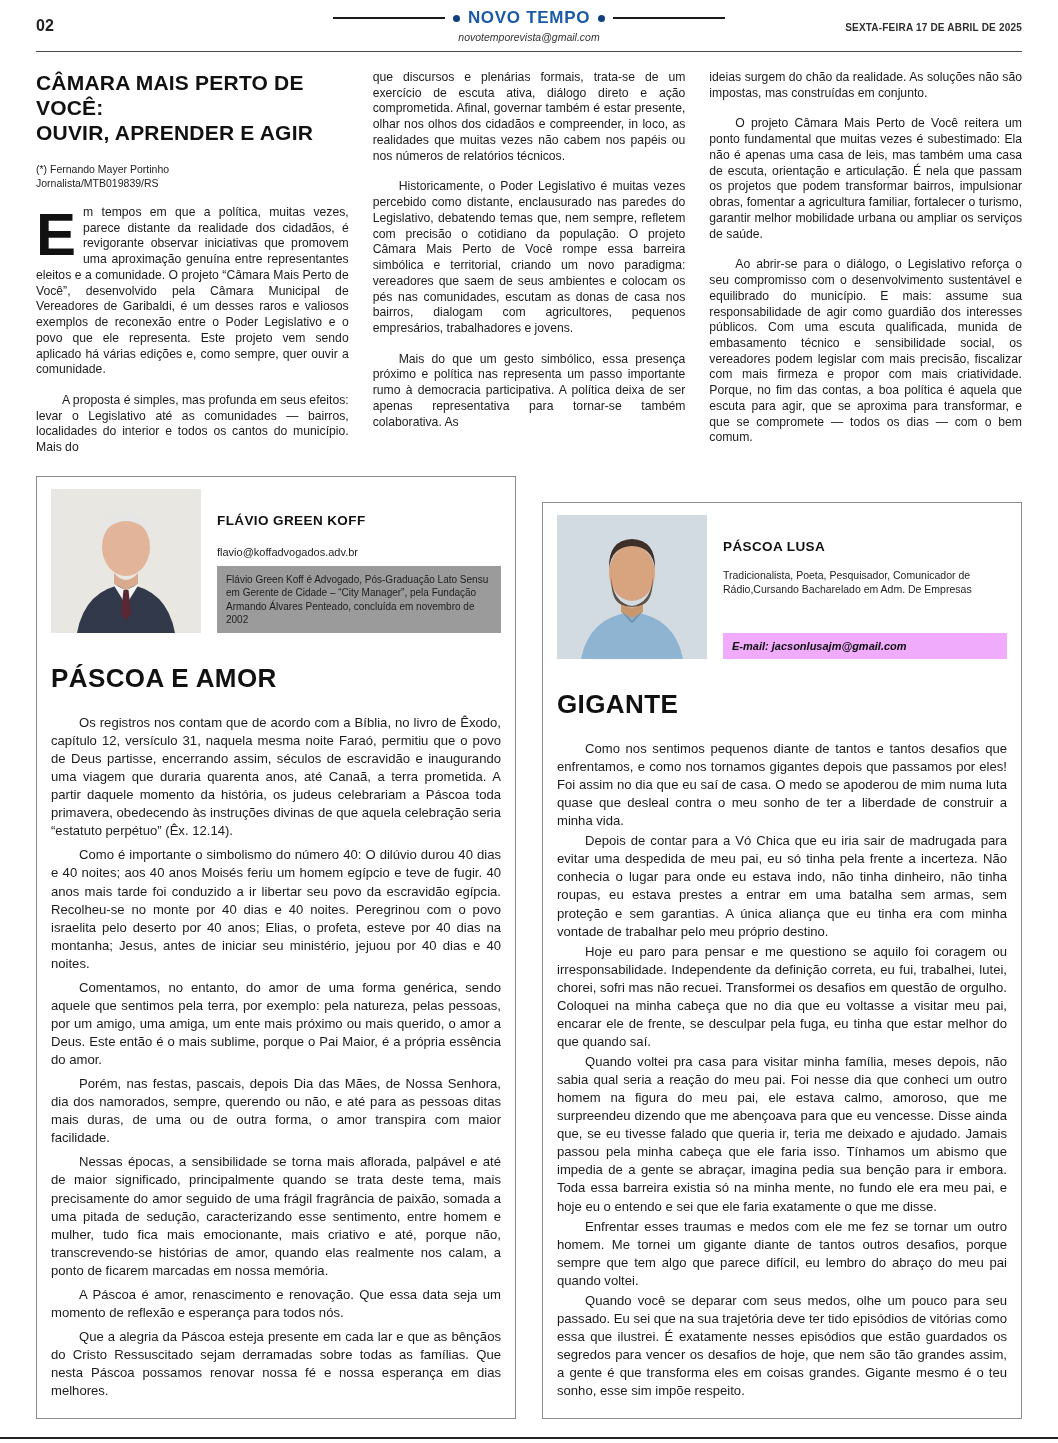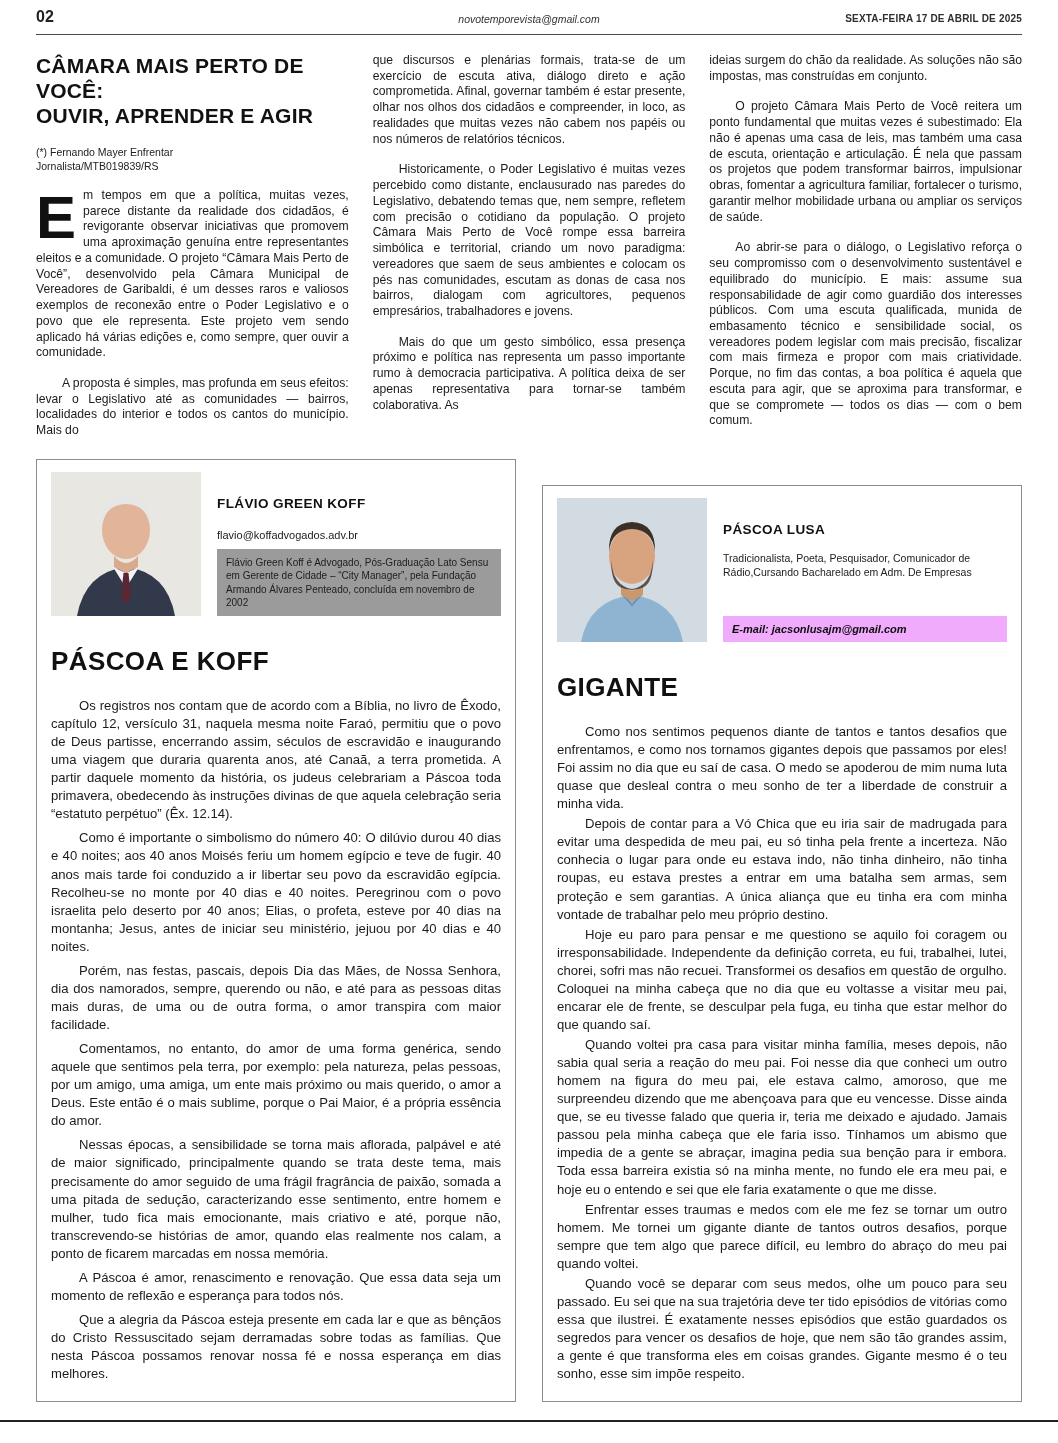--- a/index.html
+++ b/index.html
@@ -61,37 +61,44 @@
 <body>
 
 <div class="page">
 
   <header>
     <div class="header-grid">
       <div class="h-left">
         <span class="page-num">02</span>
       </div>
       <div class="h-center">
+        <div class="mast-row">
+          <span class="mline"></span>
+          <span class="mdot"></span>
+          <span class="mast-title">NOVO TEMPO</span>
+          <span class="mdot"></span>
+          <span class="mline"></span>
+        </div>
         <div class="mast-email">novotemporevista@gmail.com</div>
       </div>
       <div class="h-right">
         <span class="page-date">SEXTA-FEIRA 17 DE ABRIL DE 2025</span>
       </div>
     </div>
   </header>
   <div class="header-rule"></div>
 
   <section class="main-article">
     <div class="col">
       <h2 class="headline">
         <span>CÂMARA MAIS PERTO DE VOCÊ:</span><br>
         <span>OUVIR, APRENDER E AGIR</span>
       </h2>
       <div class="byline">
-        <div>(*) Fernando Mayer Enfrentar</div>
+        <div>(*) Fernando Mayer Portinho</div>
         <div>Jornalista/MTB019839/RS</div>
       </div>
       <div class="main-body dropcap">
           <p>Em tempos em que a política, muitas vezes, parece distante da realidade dos cidadãos, é revigorante observar iniciativas que promovem uma aproximação genuína entre representantes eleitos e a comunidade. O projeto “Câmara Mais Perto de Você”, desenvolvido pela Câmara Municipal de Vereadores de Garibaldi, é um desses raros e valiosos exemplos de reconexão entre o Poder Legislativo e o povo que ele representa. Este projeto vem sendo aplicado há várias edições e, como sempre, quer ouvir a comunidade.</p>
           <p>A proposta é simples, mas profunda em seus efeitos: levar o Legislativo até as comunidades — bairros, localidades do interior e todos os cantos do município. Mais do</p>
         </div>
     </div>
     <div class="col">
       <div class="main-body flush-first">
           <p>que discursos e plenárias formais, trata-se de um exercício de escuta ativa, diálogo direto e ação comprometida. Afinal, governar também é estar presente, olhar nos olhos dos cidadãos e compreender, in loco, as realidades que muitas vezes não cabem nos papéis ou nos números de relatórios técnicos.</p>
@@ -122,26 +129,26 @@
             <ellipse cx="75" cy="58" rx="24" ry="29" fill="#e2b49a"></ellipse>
             <path d="M50 56 Q49 25 75 23 Q101 25 100 56 Q97 33 75 32 Q53 33 50 56 Z" fill="#e6e6e6"></path>
           </svg>
         </div>
         <div class="author-info">
           <div class="author-name">FLÁVIO GREEN KOFF</div>
           <div class="author-email">flavio@koffadvogados.adv.br</div>
           <div class="bio-box">Flávio Green Koff é Advogado, Pós-Graduação Lato Sensu em Gerente de Cidade – “City Manager”, pela Fundação Armando Álvares Penteado, concluída em novembro de 2002</div>
         </div>
       </div>
-      <h2 class="box-title">PÁSCOA E KOFF</h2>
+      <h2 class="box-title">PÁSCOA E AMOR</h2>
       <div class="box-body gap-paras">
           <p>Os registros nos contam que de acordo com a Bíblia, no livro de Êxodo, capítulo 12, versículo 31, naquela mesma noite Faraó, permitiu que o povo de Deus partisse, encerrando assim, séculos de escravidão e inaugurando uma viagem que duraria quarenta anos, até Canaã, a terra prometida. A partir daquele momento da história, os judeus celebrariam a Páscoa toda primavera, obedecendo às instruções divinas de que aquela celebração seria “estatuto perpétuo” (Êx. 12.14).</p>
           <p>Como é importante o simbolismo do número 40: O dilúvio durou 40 dias e 40 noites; aos 40 anos Moisés feriu um homem egípcio e teve de fugir. 40 anos mais tarde foi conduzido a ir libertar seu povo da escravidão egípcia. Recolheu-se no monte por 40 dias e 40 noites. Peregrinou com o povo israelita pelo deserto por 40 anos; Elias, o profeta, esteve por 40 dias na montanha; Jesus, antes de iniciar seu ministério, jejuou por 40 dias e 40 noites.</p>
+          <p>Comentamos, no entanto, do amor de uma forma genérica, sendo aquele que sentimos pela terra, por exemplo: pela natureza, pelas pessoas, por um amigo, uma amiga, um ente mais próximo ou mais querido, o amor a Deus. Este então é o mais sublime, porque o Pai Maior, é a própria essência do amor.</p>
           <p>Porém, nas festas, pascais, depois Dia das Mães, de Nossa Senhora, dia dos namorados, sempre, querendo ou não, e até para as pessoas ditas mais duras, de uma ou de outra forma, o amor transpira com maior facilidade.</p>
-          <p>Comentamos, no entanto, do amor de uma forma genérica, sendo aquele que sentimos pela terra, por exemplo: pela natureza, pelas pessoas, por um amigo, uma amiga, um ente mais próximo ou mais querido, o amor a Deus. Este então é o mais sublime, porque o Pai Maior, é a própria essência do amor.</p>
           <p>Nessas épocas, a sensibilidade se torna mais aflorada, palpável e até de maior significado, principalmente quando se trata deste tema, mais precisamente do amor seguido de uma frágil fragrância de paixão, somada a uma pitada de sedução, caracterizando esse sentimento, entre homem e mulher, tudo fica mais emocionante, mais criativo e até, porque não, transcrevendo-se histórias de amor, quando elas realmente nos calam, a ponto de ficarem marcadas em nossa memória.</p>
           <p>A Páscoa é amor, renascimento e renovação. Que essa data seja um momento de reflexão e esperança para todos nós.</p>
           <p>Que a alegria da Páscoa esteja presente em cada lar e que as bênçãos do Cristo Ressuscitado sejam derramadas sobre todas as famílias. Que nesta Páscoa possamos renovar nossa fé e nossa esperança em dias melhores.</p>
         </div>
     </article>
 
     <article class="box">
       <div class="author-head">
         <div class="photo">
           <svg viewBox="0 0 150 144" xmlns="http://www.w3.org/2000/svg" aria-hidden="true">

